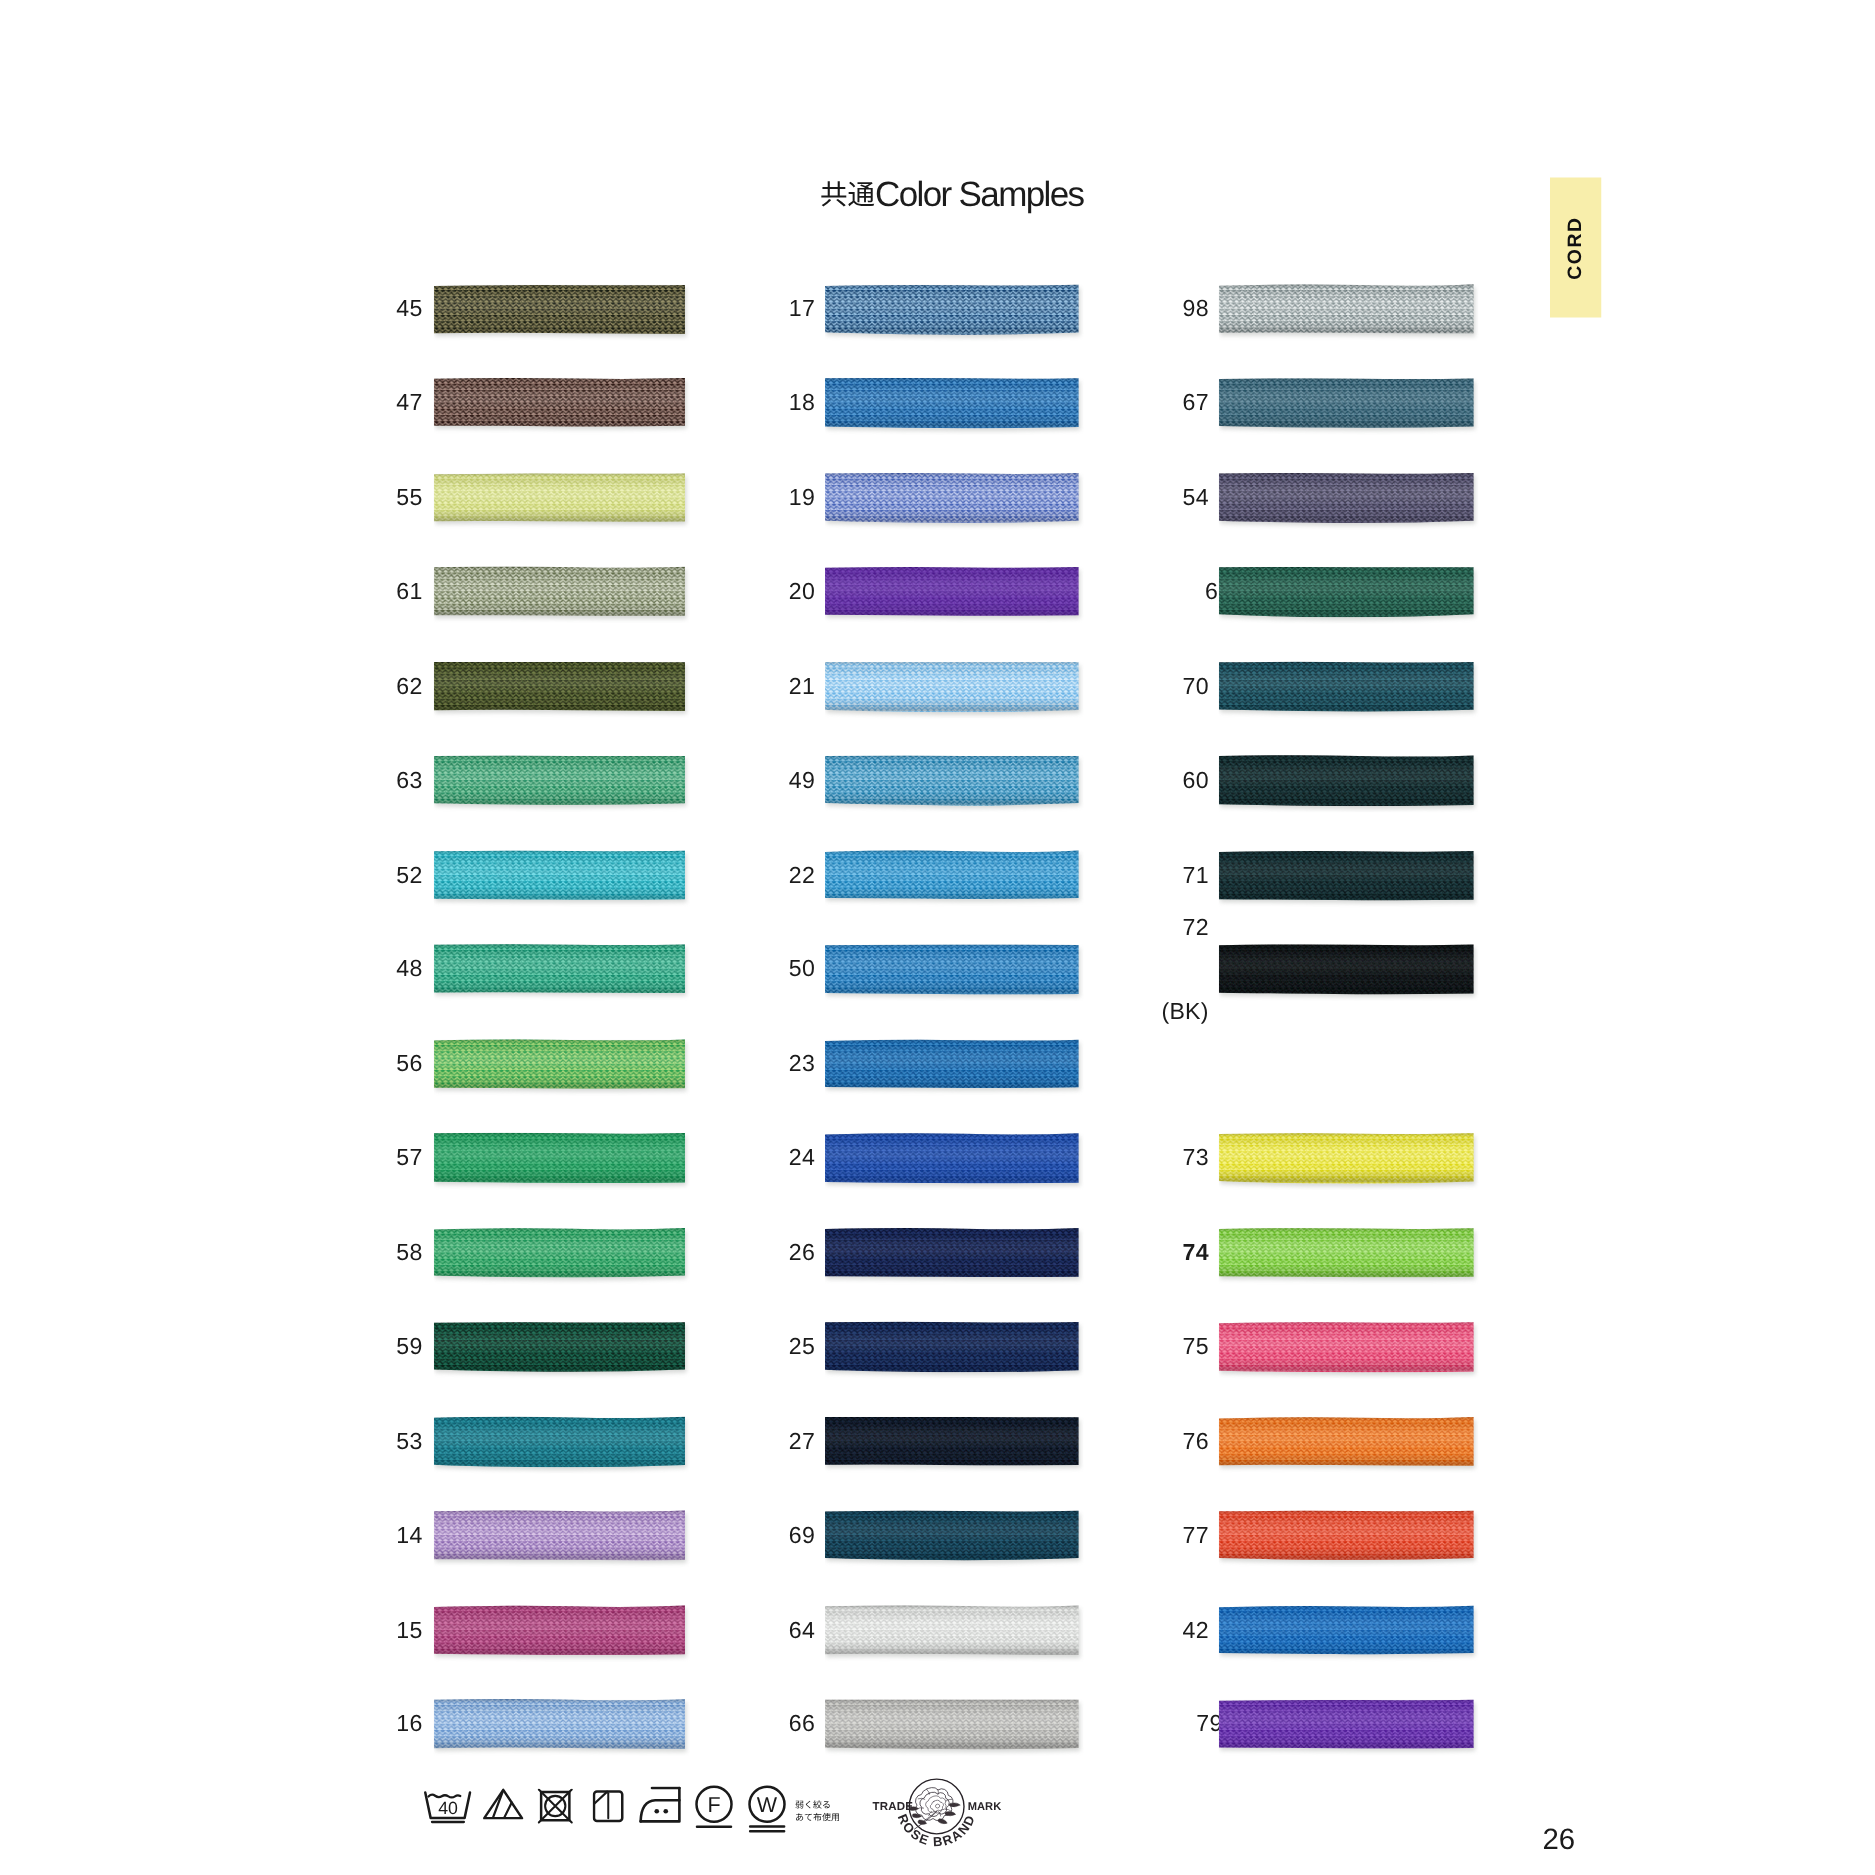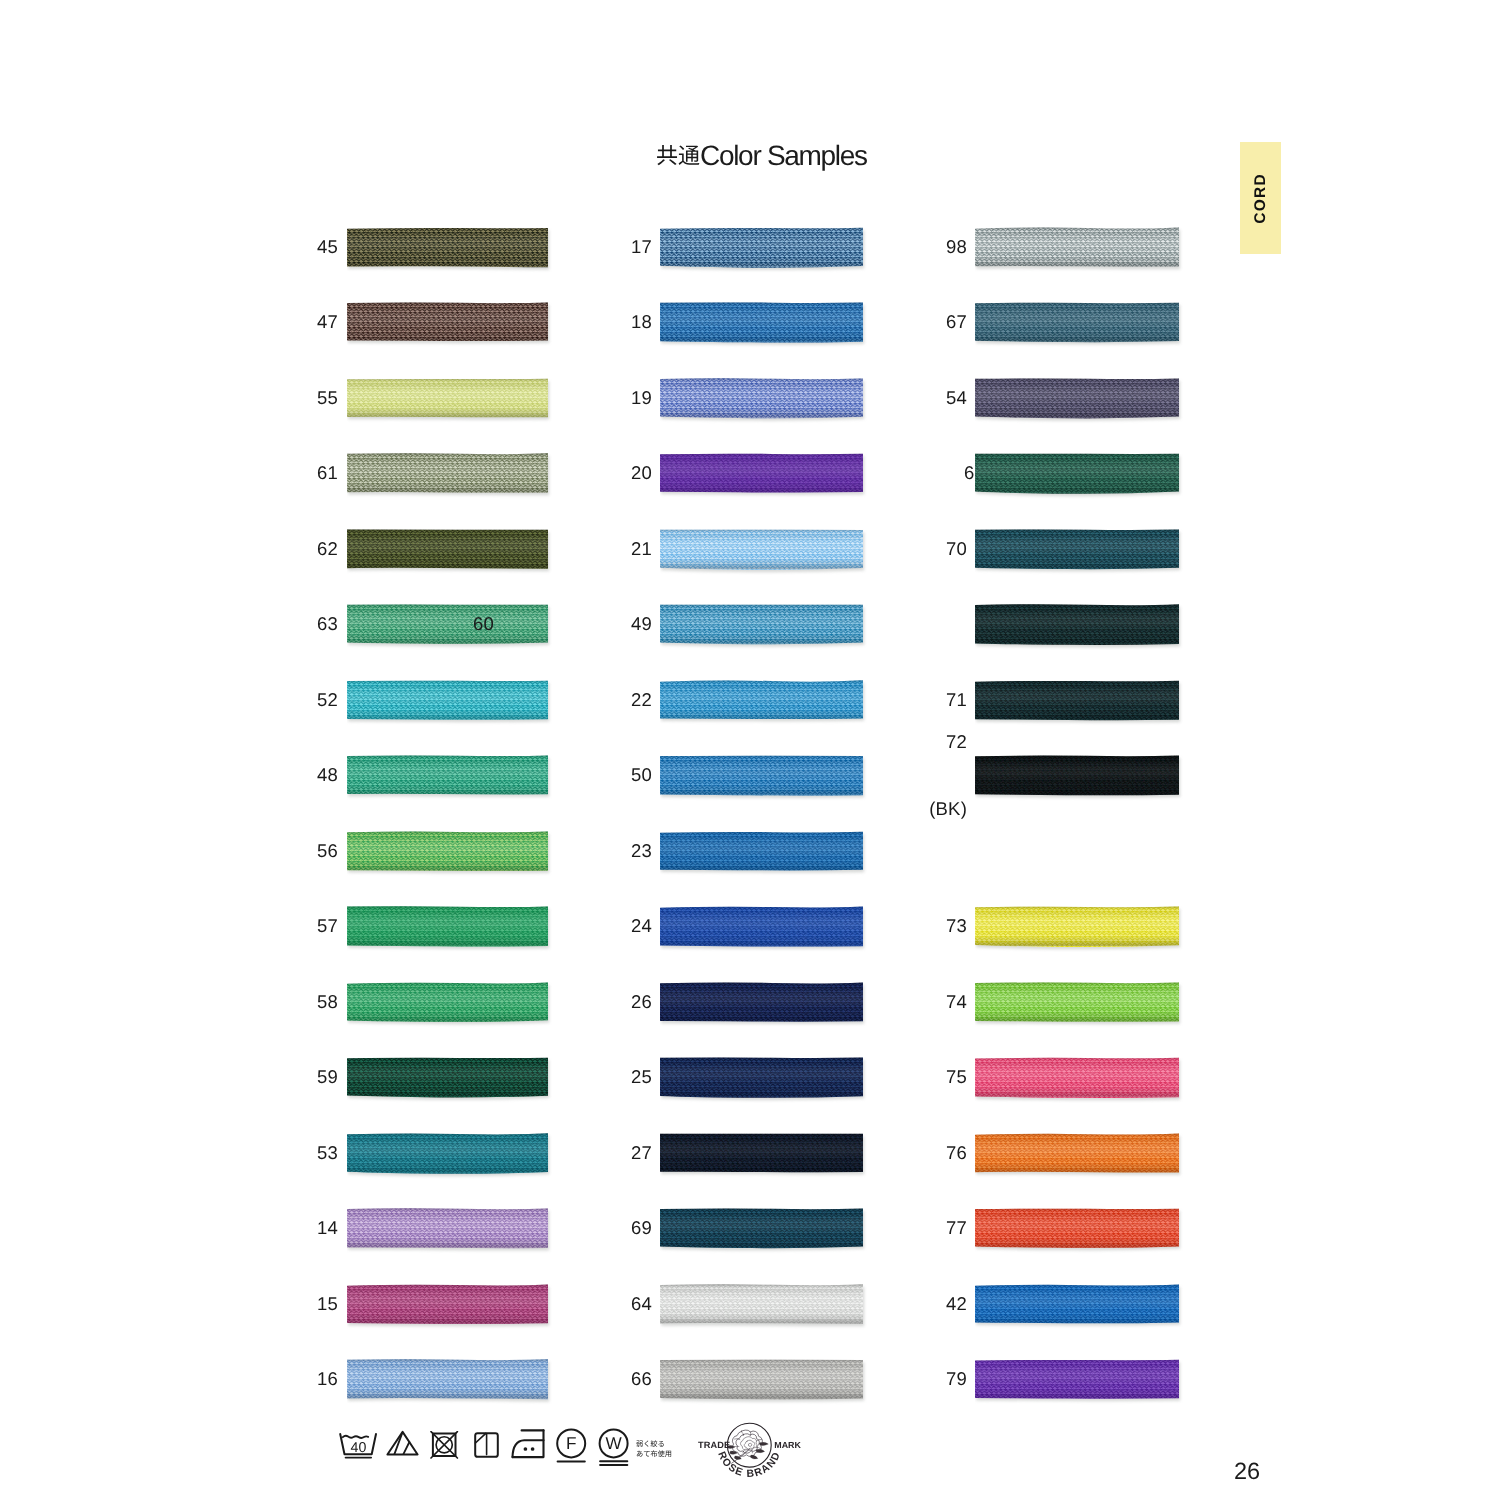--- a/index.html
+++ b/index.html
@@ -2765,21 +2765,21 @@
               <path d="M0 0.8162501246976899 Q61.199999999999996 0.2002429190325751 112.2 0.7465000498790759 T204 0.6001214595162875 L204 38.76351718924172 Q146.88 40.532195473244506 91.8 40.032195473244506 T0 38.65811031354503 Z" transform="translate(1.2 2.4)" fill="#b7bab7" opacity=".55" filter="url(#wv36s)"></path>
               <g clip-path="url(#wv36c)">
                 <rect x="-1" y="-1" width="206" height="42" fill="url(#wv36)" filter="url(#wv36f)"></rect>
                 <rect x="-1" y="-1" width="206" height="42" fill="url(#wv36d)" filter="url(#wv36f2)"></rect>
                 <rect x="-1" y="0" width="206" height="40" fill="url(#wv36g)"></rect>
               </g>
             </svg>
           </div>
         </div>
         <div class="row" style="top: 601.5px; left: 0px;">
-          <div class="code" style="left: 0px; width: 967px; align-items: center;">
+          <div class="code" style="left: 0px; width: 967px;">
             <span>60</span>
           </div>
           <div class="sw" style="left: 975px; top: 2.5px;">
             <svg width="208" height="46" viewBox="0 0 208 46" shape-rendering="geometricPrecision">
               <defs>
                 <pattern id="wv37" width="9.4" height="5.0" patternUnits="userSpaceOnUse">
                   <rect width="9.4" height="5.0" fill="#0c2528"></rect>
                   <g stroke="#234548" stroke-width="1.55" fill="none" stroke-linecap="round" opacity=".92">
                     <path d="M-0.5 0.75 l2.85 2.1 l2.85 -2.1"></path>
                     <path d="M4.2 0.75 l2.85 2.1 l2.85 -2.1"></path>
@@ -3058,21 +3058,21 @@
               <path d="M0 1.269263220168307 Q61.199999999999996 0.20392203361444272 112.2 0.9277052880673229 T204 0.6019610168072214 L204 39.13769893685249 Q146.88 41.37847008797269 91.8 40.87847008797269 T0 38.88261936211149 Z" transform="translate(1.2 2.4)" fill="#b7bab7" opacity=".55" filter="url(#wv40s)"></path>
               <g clip-path="url(#wv40c)">
                 <rect x="-1" y="-1" width="206" height="42" fill="url(#wv40)" filter="url(#wv40f)"></rect>
                 <rect x="-1" y="-1" width="206" height="42" fill="url(#wv40d)" filter="url(#wv40f2)"></rect>
                 <rect x="-1" y="0" width="206" height="40" fill="url(#wv40g)"></rect>
               </g>
             </svg>
           </div>
         </div>
         <div class="row" style="top: 979px; left: 0px;">
-          <div class="code" style="left: 0px; width: 967px;">
+          <div class="code" style="left: 0px; width: 967px; font-weight: bold;">
             <span>74</span>
           </div>
           <div class="sw" style="left: 975px; top: 2.5px;">
             <svg width="208" height="46" viewBox="0 0 208 46" shape-rendering="geometricPrecision">
               <defs>
                 <pattern id="wv41" width="9.4" height="5.0" patternUnits="userSpaceOnUse">
                   <rect width="9.4" height="5.0" fill="#7ad430"></rect>
                   <g stroke="#b3e985" stroke-width="1.55" fill="none" stroke-linecap="round" opacity=".92">
                     <path d="M-0.5 0.75 l2.85 2.1 l2.85 -2.1"></path>
                     <path d="M4.2 0.75 l2.85 2.1 l2.85 -2.1"></path>
@@ -3423,21 +3423,21 @@
               <path d="M0 1.768157154888919 Q61.199999999999996 0.14978842763220354 112.2 1.1272628619555678 T204 0.5748942138161017 L204 38.460915196016856 Q146.88 39.72677340522724 91.8 39.22677340522724 T0 38.47654911761011 Z" transform="translate(1.2 2.4)" fill="#b7bab7" opacity=".55" filter="url(#wv45s)"></path>
               <g clip-path="url(#wv45c)">
                 <rect x="-1" y="-1" width="206" height="42" fill="url(#wv45)" filter="url(#wv45f)"></rect>
                 <rect x="-1" y="-1" width="206" height="42" fill="url(#wv45d)" filter="url(#wv45f2)"></rect>
                 <rect x="-1" y="0" width="206" height="40" fill="url(#wv45g)"></rect>
               </g>
             </svg>
           </div>
         </div>
         <div class="row" style="top: 1356.5px; left: 0px;">
-          <div class="code" style="left: 0px; width: 967px;">
+          <div class="code" style="left: 0px; width: 967px; padding-left: 11px;">
             <span>79</span>
           </div>
           <div class="sw" style="left: 975px; top: 2.5px;">
             <svg width="208" height="46" viewBox="0 0 208 46" shape-rendering="geometricPrecision">
               <defs>
                 <pattern id="wv46" width="9.4" height="5.0" patternUnits="userSpaceOnUse">
                   <rect width="9.4" height="5.0" fill="#5f26ab"></rect>
                   <g stroke="#8a56cb" stroke-width="1.55" fill="none" stroke-linecap="round" opacity=".92">
                     <path d="M-0.5 0.75 l2.85 2.1 l2.85 -2.1"></path>
                     <path d="M4.2 0.75 l2.85 2.1 l2.85 -2.1"></path>

